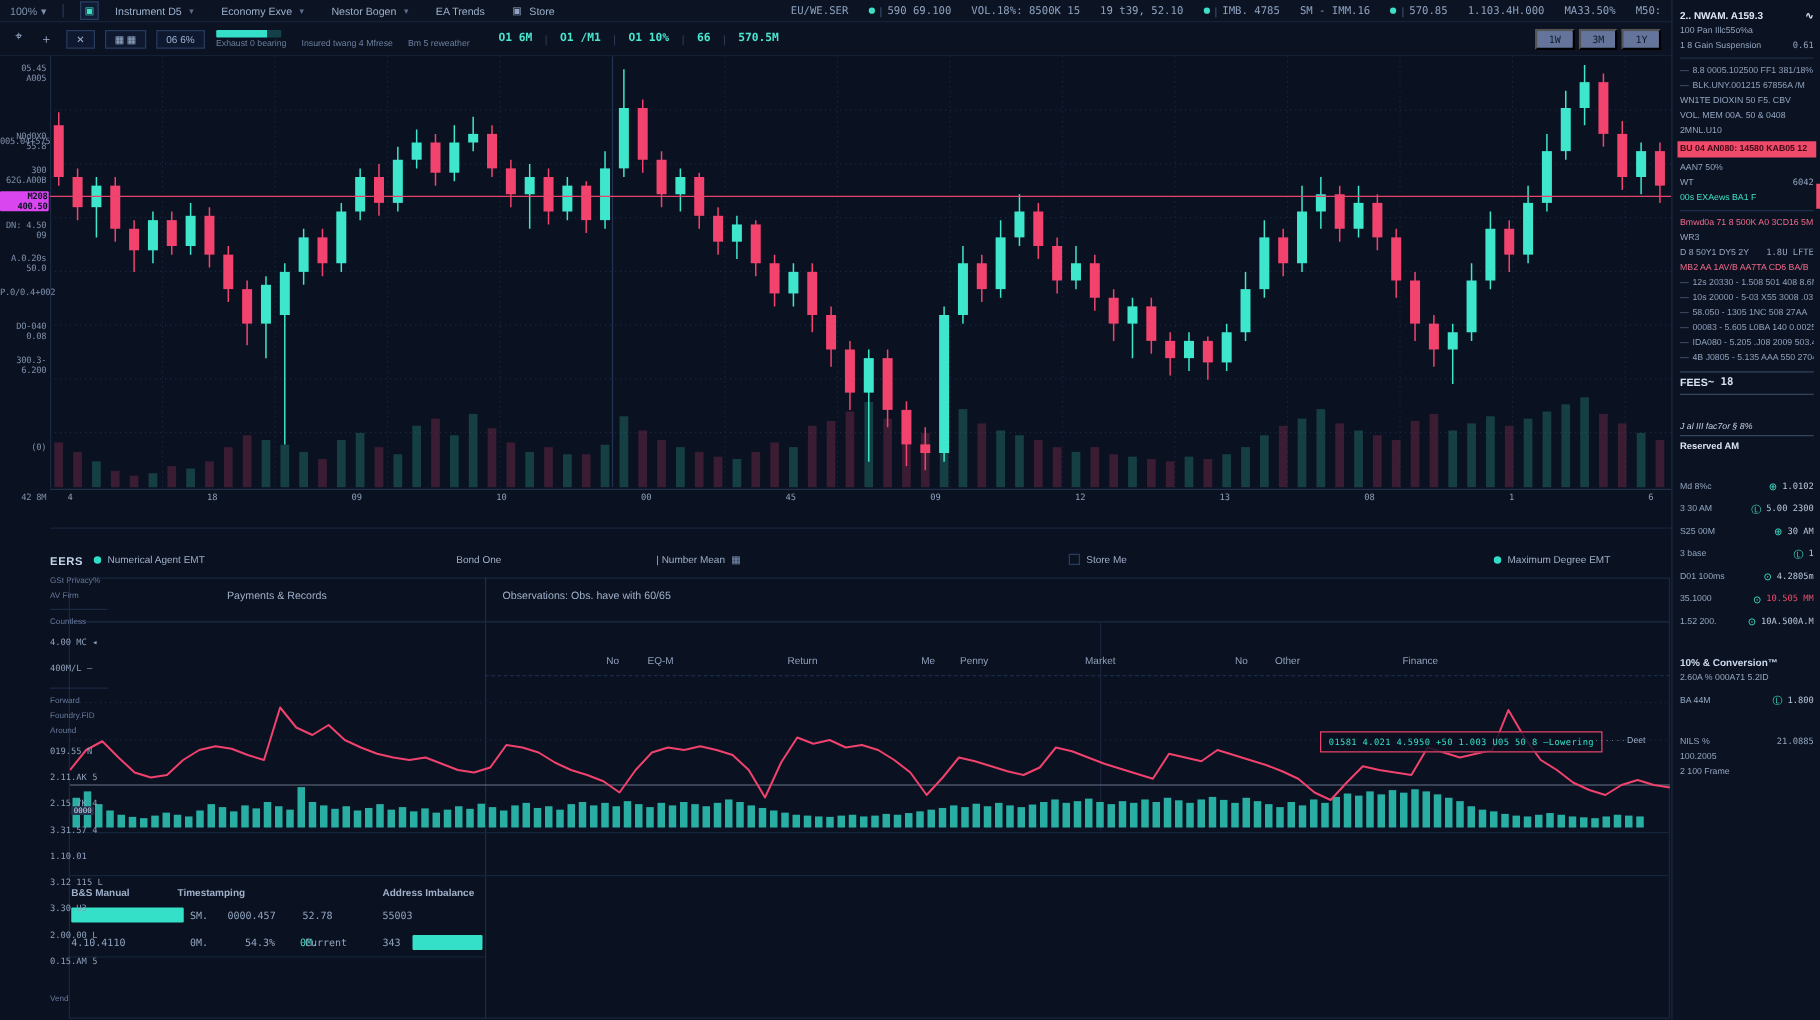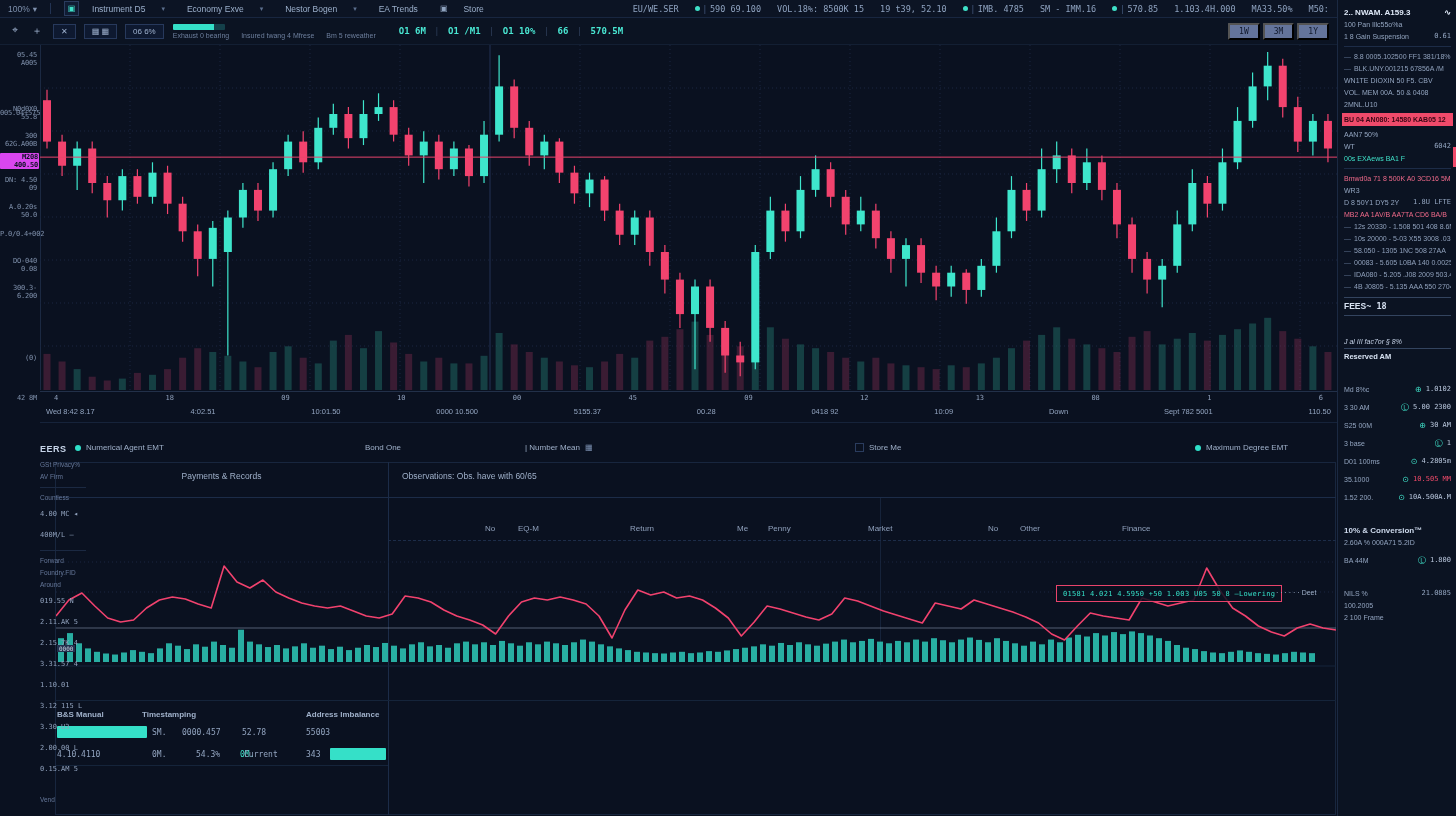--- a/index.html
+++ b/index.html
@@ -8,21 +8,21 @@
   .mono{font-family:"DejaVu Sans Mono",monospace;}
 
   
   .menubar{position:absolute;top:0;left:0;width:1337px;height:18px;background:#0c1424;
            border-bottom:1px solid #182640;display:flex;align-items:center;gap:13px;
            padding:0 8px;font-size:8.5px;color:#93a5c0;box-sizing:border-box;}
   .zoom-ctl{display:flex;align-items:center;gap:3px;color:#7e90ad;}
   .vsep{width:1px;height:11px;background:#223353;}
   .app-icon-btn{width:13px;height:13px;border:1px solid #2a3c5e;background:#101c33;color:#3fe0c8;
            font-size:8px;display:flex;align-items:center;justify-content:center;}
-  .menu-item{display:flex;align-items:center;gap:16px;cursor:default;color:#9cb0cc;white-space:nowrap;}
+  .menu-item{display:flex;align-items:center;gap:6px;cursor:default;color:#9cb0cc;white-space:nowrap;}
   .menu-item .caret{color:#5c6f8e;font-size:7px;}
   .mi-icon{color:#8fa3c0;font-size:8px;}
   .readouts{margin-left:auto;display:flex;align-items:center;gap:16px;white-space:nowrap;}
   .readout{display:flex;align-items:center;gap:4px;color:#8ea2bf;font-size:8.5px;}
   .readout .dot{width:5px;height:5px;border-radius:50%;background:#3fe0c8;}
   .readout .bar{color:#44597e;}
 
   
   .toolbar{position:absolute;top:18px;left:0;width:1337px;height:27px;background:#0b1322;
            border-bottom:1px solid #131f33;display:flex;align-items:center;gap:9px;
@@ -537,33 +537,20 @@
       <span class="mono">10</span>
       <span class="mono">00</span>
       <span class="mono">45</span>
       <span class="mono">09</span>
       <span class="mono">12</span>
       <span class="mono">13</span>
       <span class="mono">08</span>
       <span class="mono">1</span>
       <span class="mono">6</span>
     </div>
-  <div id="xlabels" class="xaxis-labels">
-      <span>Wed 8:42 8.17</span>
-      <span>4:02.51</span>
-      <span>10:01.50</span>
-      <span>0000 10.500</span>
-      <span>5155.37</span>
-      <span>00.28</span>
-      <span>0418 92</span>
-      <span>10:09</span>
-      <span>Down</span>
-      <span>Sept 782 5001</span>
-      <span>110.50</span>
-    </div>
   <div class="xaxis-wrap"></div>
 
   <div id="legend">
       <div class="legend-item" style="left: 75px;">
         <span class="dot"></span>
         <span>Numerical Agent EMT</span>
       </div>
       <div class="legend-item" style="left: 365px;">
         <span>Bond One</span>
       </div>

